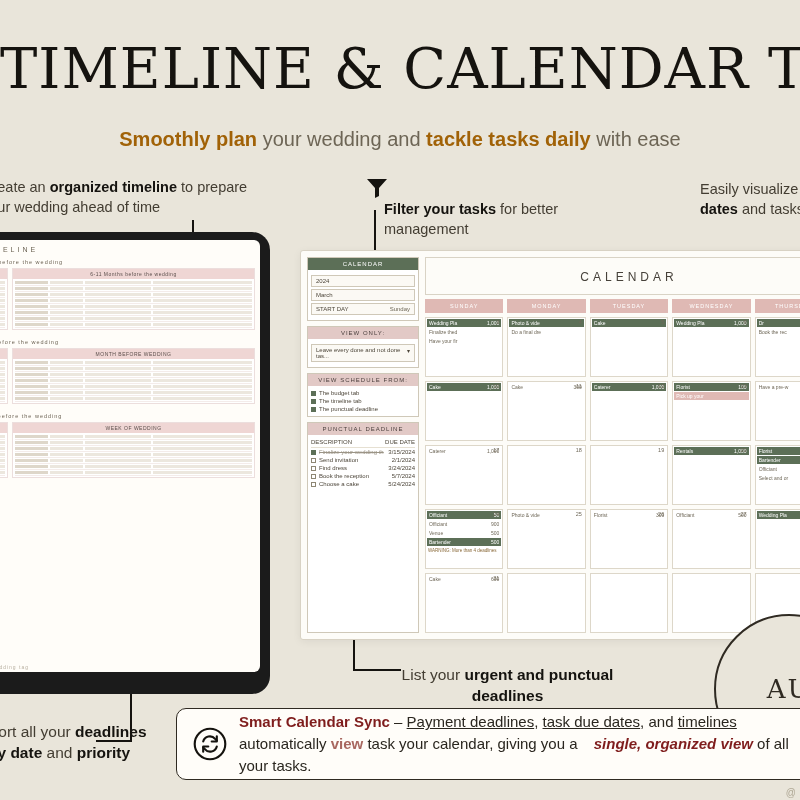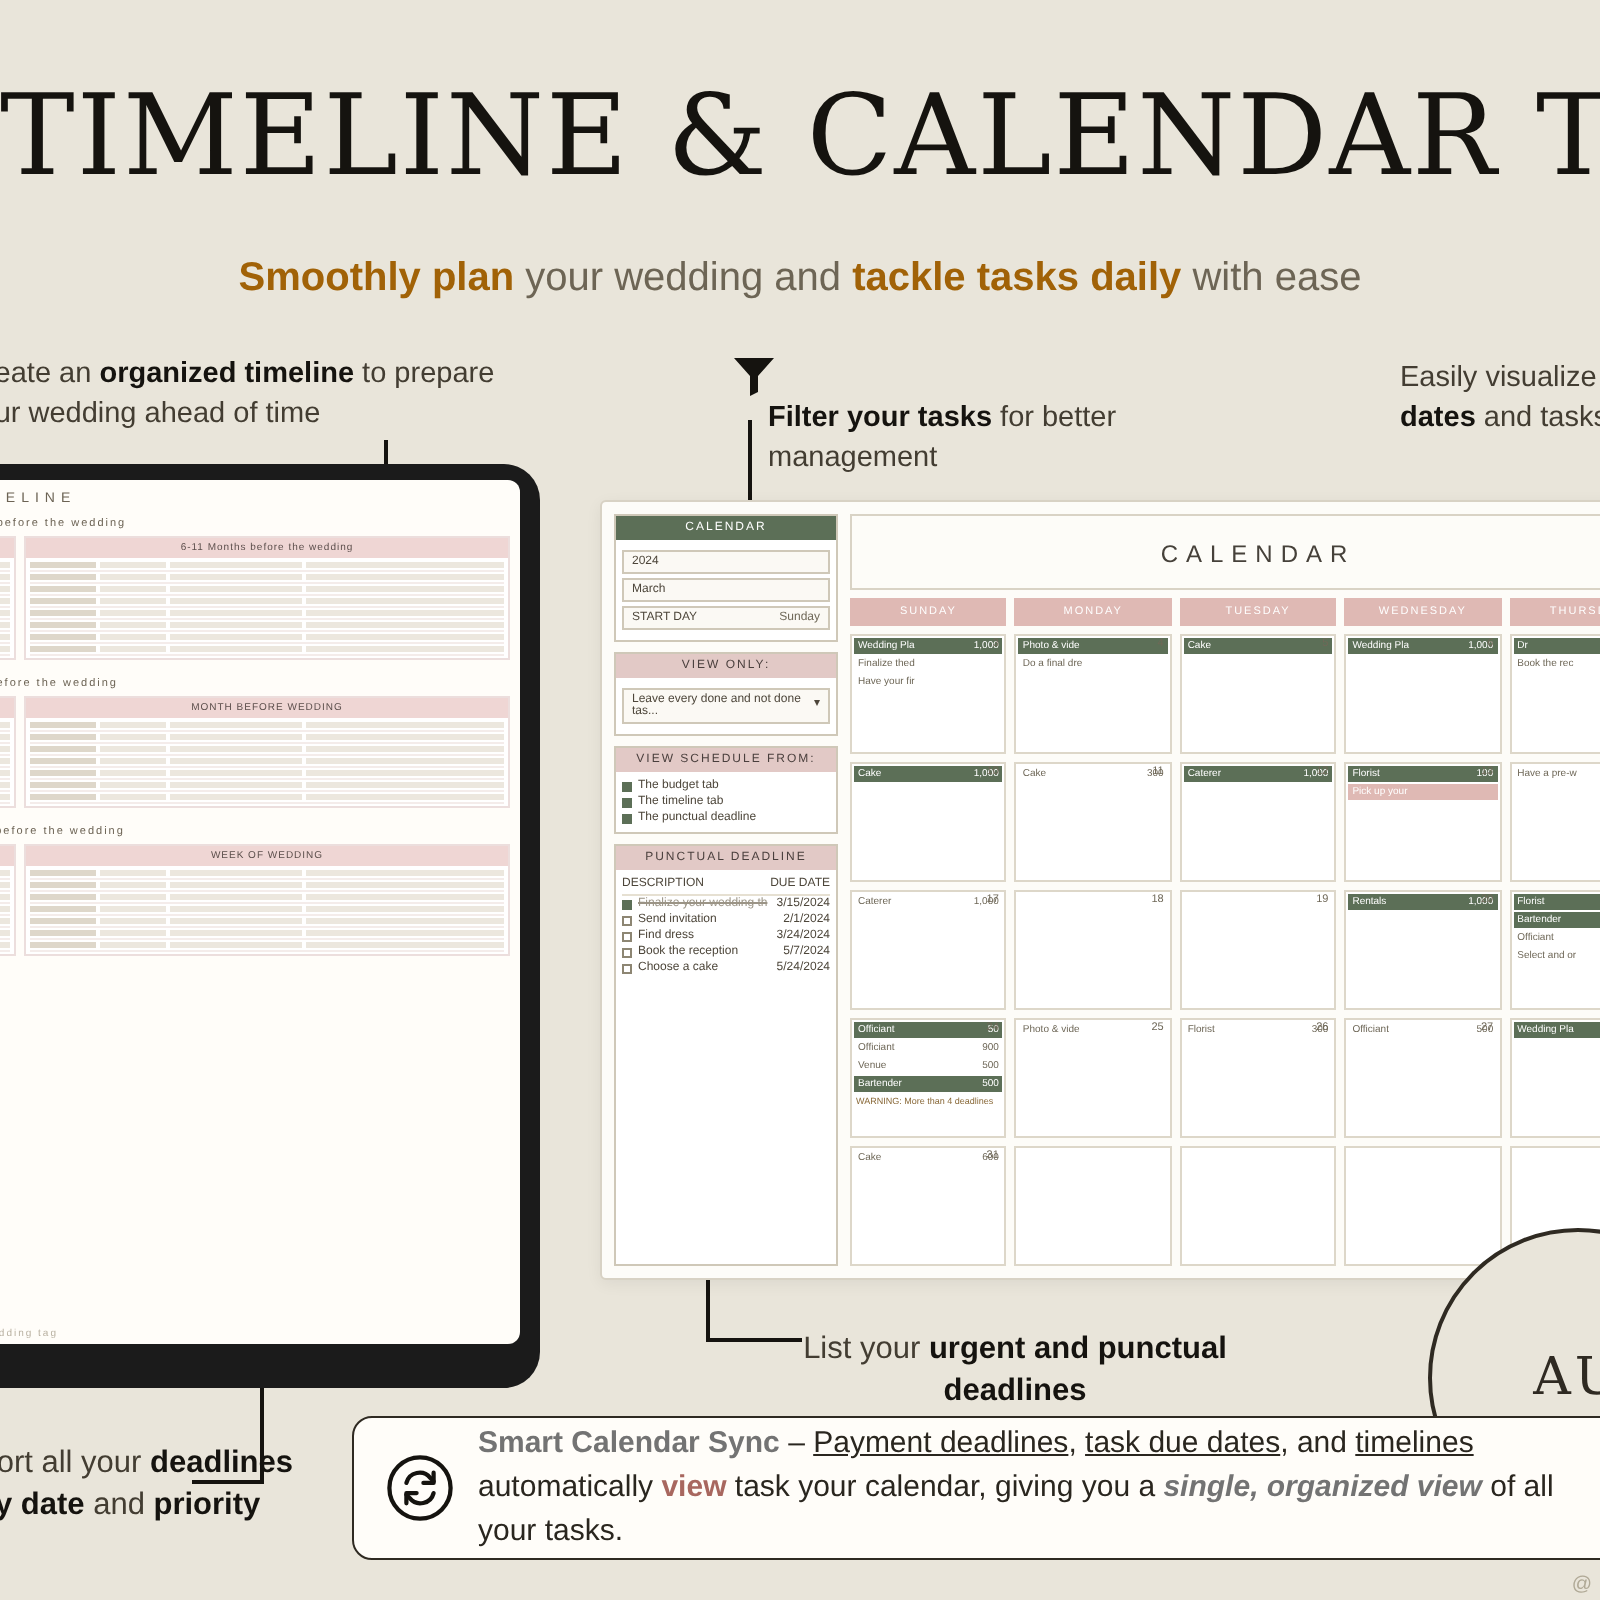--- a/index.html
+++ b/index.html
@@ -111,24 +111,24 @@
   }
 
   
   .banner {
     position:absolute; left:176px; top:708px; width:640px; height:72px;
     background:#fffdf9; border:1px solid #2f2a22; border-radius:10px;
     display:flex; align-items:center; gap:12px; padding:10px 16px;
   }
   .sync-icon { width:34px; height:34px; flex:none; }
   .banner-text { font-size:15px; color:#2a261f; line-height:1.45; }
-  .banner-text b { color:#737373;text-align:right; }
+  .banner-text b { color:#7f1d1d;text-align:right; }
   .banner-text .accent { color:#a8675f; font-weight:bold; }
   .banner-text u { text-decoration:underline; }
-  .banner-text i { font-style:italic; }
+  .banner-text i { font-style:italic;margin-left:12px; }
 
   .corner-mark { position:absolute; right:4px; bottom:2px; font-size:10px; color:#b0a996; }
 </style>
 </head>
 <body>
 
 <div class="headline">TIMELINE &amp; CALENDAR TAB</div>
 <div class="subhead">
   <b>Smoothly plan</b><span> your wedding and </span><b>tackle tasks daily</b><span> with ease</span>
 </div>

